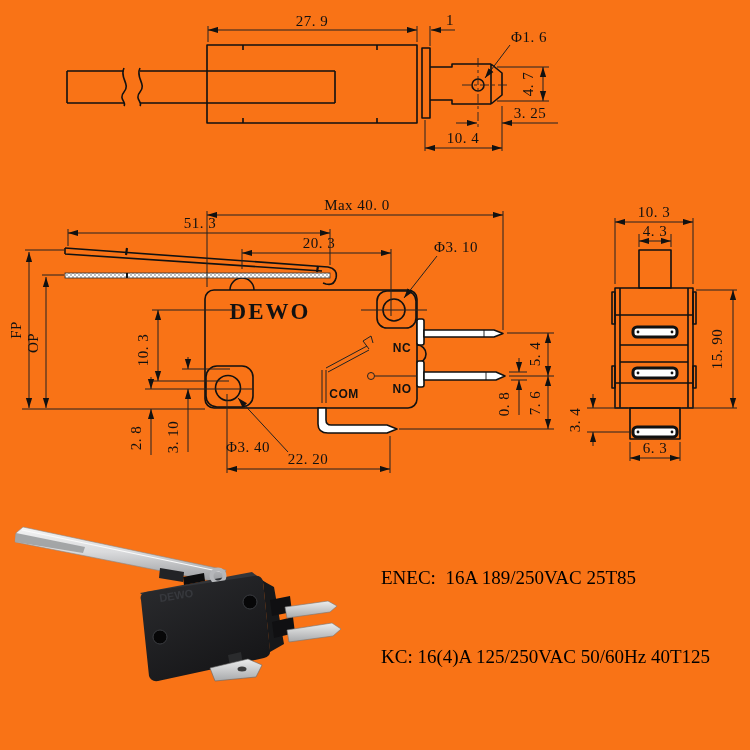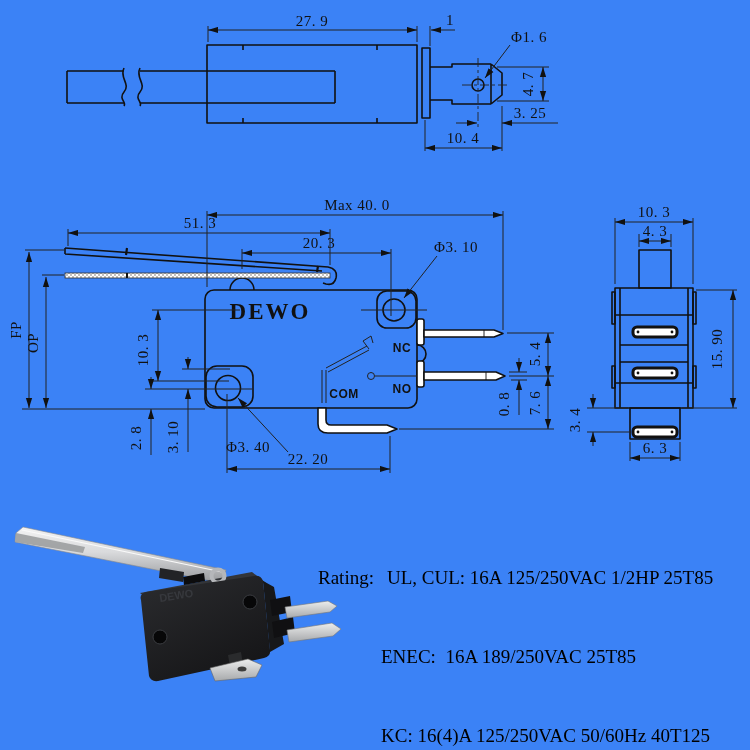--- a/index.html
+++ b/index.html
@@ -1,16 +1,16 @@
 <!DOCTYPE html>
 <html><head>
 <meta charset="utf-8">
 <style>
   html,body{margin:0;padding:0;background:#fff;}
-  .stage{position:relative;width:750px;height:750px;background:#3b82f6;overflow:hidden;
+  .stage{position:relative;width:750px;height:750px;background:#f97316;overflow:hidden;
          font-family:"Liberation Serif",serif;}
   .stage svg{position:absolute;left:0;top:0;}
   svg text{fill:#111;}
   .dim{font-family:"Liberation Serif",serif;font-size:15px;letter-spacing:.5px;}
   .brand{font-family:"Liberation Serif",serif;font-weight:bold;font-size:23px;letter-spacing:2px;}
   .term{font-family:"Liberation Sans",sans-serif;font-weight:bold;font-size:12px;letter-spacing:.5px;}
   .emboss{font-family:"Liberation Sans",sans-serif;font-weight:bold;font-size:11px;fill:#3b3d42;opacity:.8;}
   .ol{stroke:#111;stroke-width:1.6;fill:none;stroke-linejoin:round;}
   .olf{stroke:#111;stroke-width:1.6;fill:#fff;stroke-linejoin:round;}
   .dl{stroke:#222;stroke-width:1;fill:none;}
@@ -232,21 +232,20 @@
     <polygon points="272,622 293,617 295,633 274,638" fill="#101012"></polygon>
     <polygon points="285,607 328,601 337,606 330,612 287,618" fill="url(#gMetal)" stroke="#777" stroke-width="0.6"></polygon>
     <polygon points="287,630 332,623 341,629 333,636 289,642" fill="url(#gMetal)" stroke="#777" stroke-width="0.6"></polygon>
     <polygon points="228,655 241,652 243,665 230,667" fill="#2a2b2d"></polygon>
     <polygon points="210,668 248,659 262,665 256,677 215,681" fill="url(#gMetal)" stroke="#666" stroke-width="0.6"></polygon>
     <ellipse cx="242" cy="669" rx="4.5" ry="2.5" fill="#3c3c3c"></ellipse>
   </g>
 </svg>
 
   <div class="specs">
-    <div class="spec-line"><span>Rating:</span><span class="val-gap">UL, CUL: 16A 125/250VAC 1/2HP 25T85</span></div>
     <div class="spec-line indent">ENEC:  16A 189/250VAC 25T85</div>
     <div class="spec-line indent">KC: 16(4)A 125/250VAC 50/60Hz 40T125</div>
     
     
     
     
   </div>
 
 </div>
 

